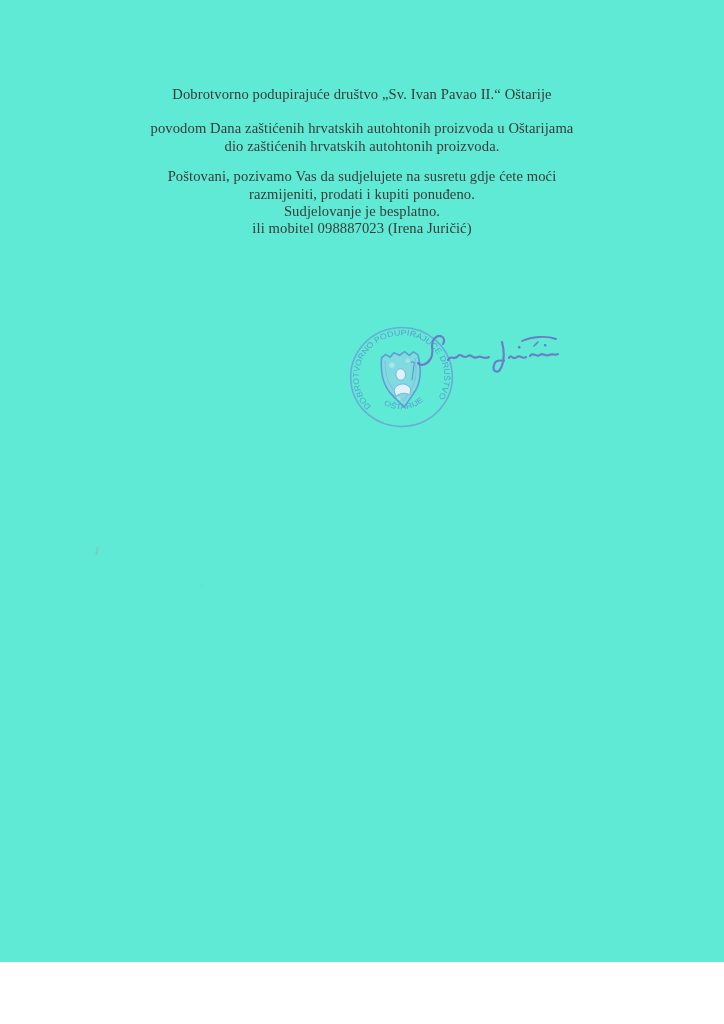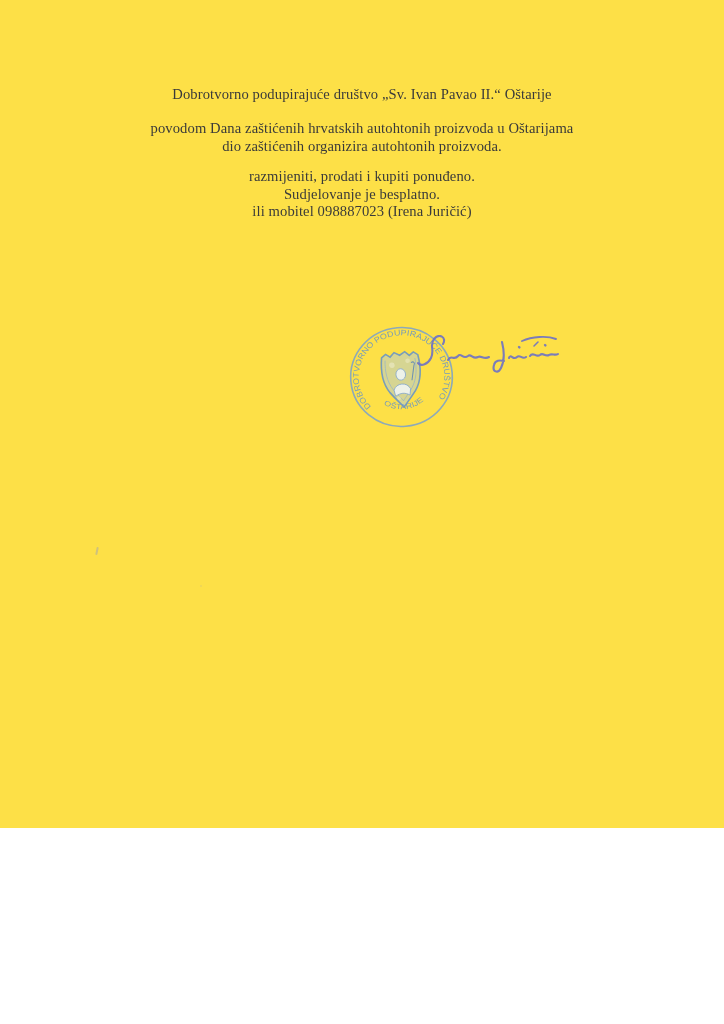--- a/index.html
+++ b/index.html
@@ -3,22 +3,22 @@
 <meta charset="utf-8">
 <style>
   html, body {
     margin: 0;
     padding: 0;
     background: #ffffff;
   }
   .page {
     position: relative;
     width: 724px;
-    height: 828px;
-    background: #fde047;
+    height: 962px;
+    background: #5eead4;
     overflow: hidden;
     font-family: "Liberation Serif", serif;
   }
   .letter {
     position: absolute;
     top: 86px;
     left: 0;
     width: 100%;
     text-align: center;
     font-size: 14.6px;
@@ -74,22 +74,23 @@
 </style>
 </head>
 <body>
 
 <div class="page">
 
   <div class="letter">
     <div class="line">Dobrotvorno podupirajuće društvo „Sv. Ivan Pavao II.“ Oštarije</div>
     <div class="blank-1"></div>
     <div class="line">povodom Dana zaštićenih hrvatskih autohtonih proizvoda u Oštarijama</div>
-    <div class="line">dio zaštićenih organizira autohtonih proizvoda.</div>
+    <div class="line">dio zaštićenih hrvatskih autohtonih proizvoda.</div>
     <div class="blank-2"></div>
+    <div class="line">Poštovani, pozivamo Vas da sudjelujete na susretu gdje ćete moći</div>
     <div class="line">razmijeniti, prodati i kupiti ponuđeno.</div>
     <div class="line">Sudjelovanje je besplatno.</div>
     <div class="line">ili mobitel 098887023 (Irena Juričić)</div>
   </div>
 
   <div class="stamp-wrap">
     <svg viewBox="0 0 100 100" preserveAspectRatio="none" xmlns="http://www.w3.org/2000/svg">
       <defs>
         <path id="arcTop" d="M 19.4,75.7 A 40,40 0 1 1 80.6,75.7" fill="none"></path>
         <path id="arcBottom" d="M 28.1,71.9 A 31,31 0 0 0 71.9,71.9" fill="none"></path>

